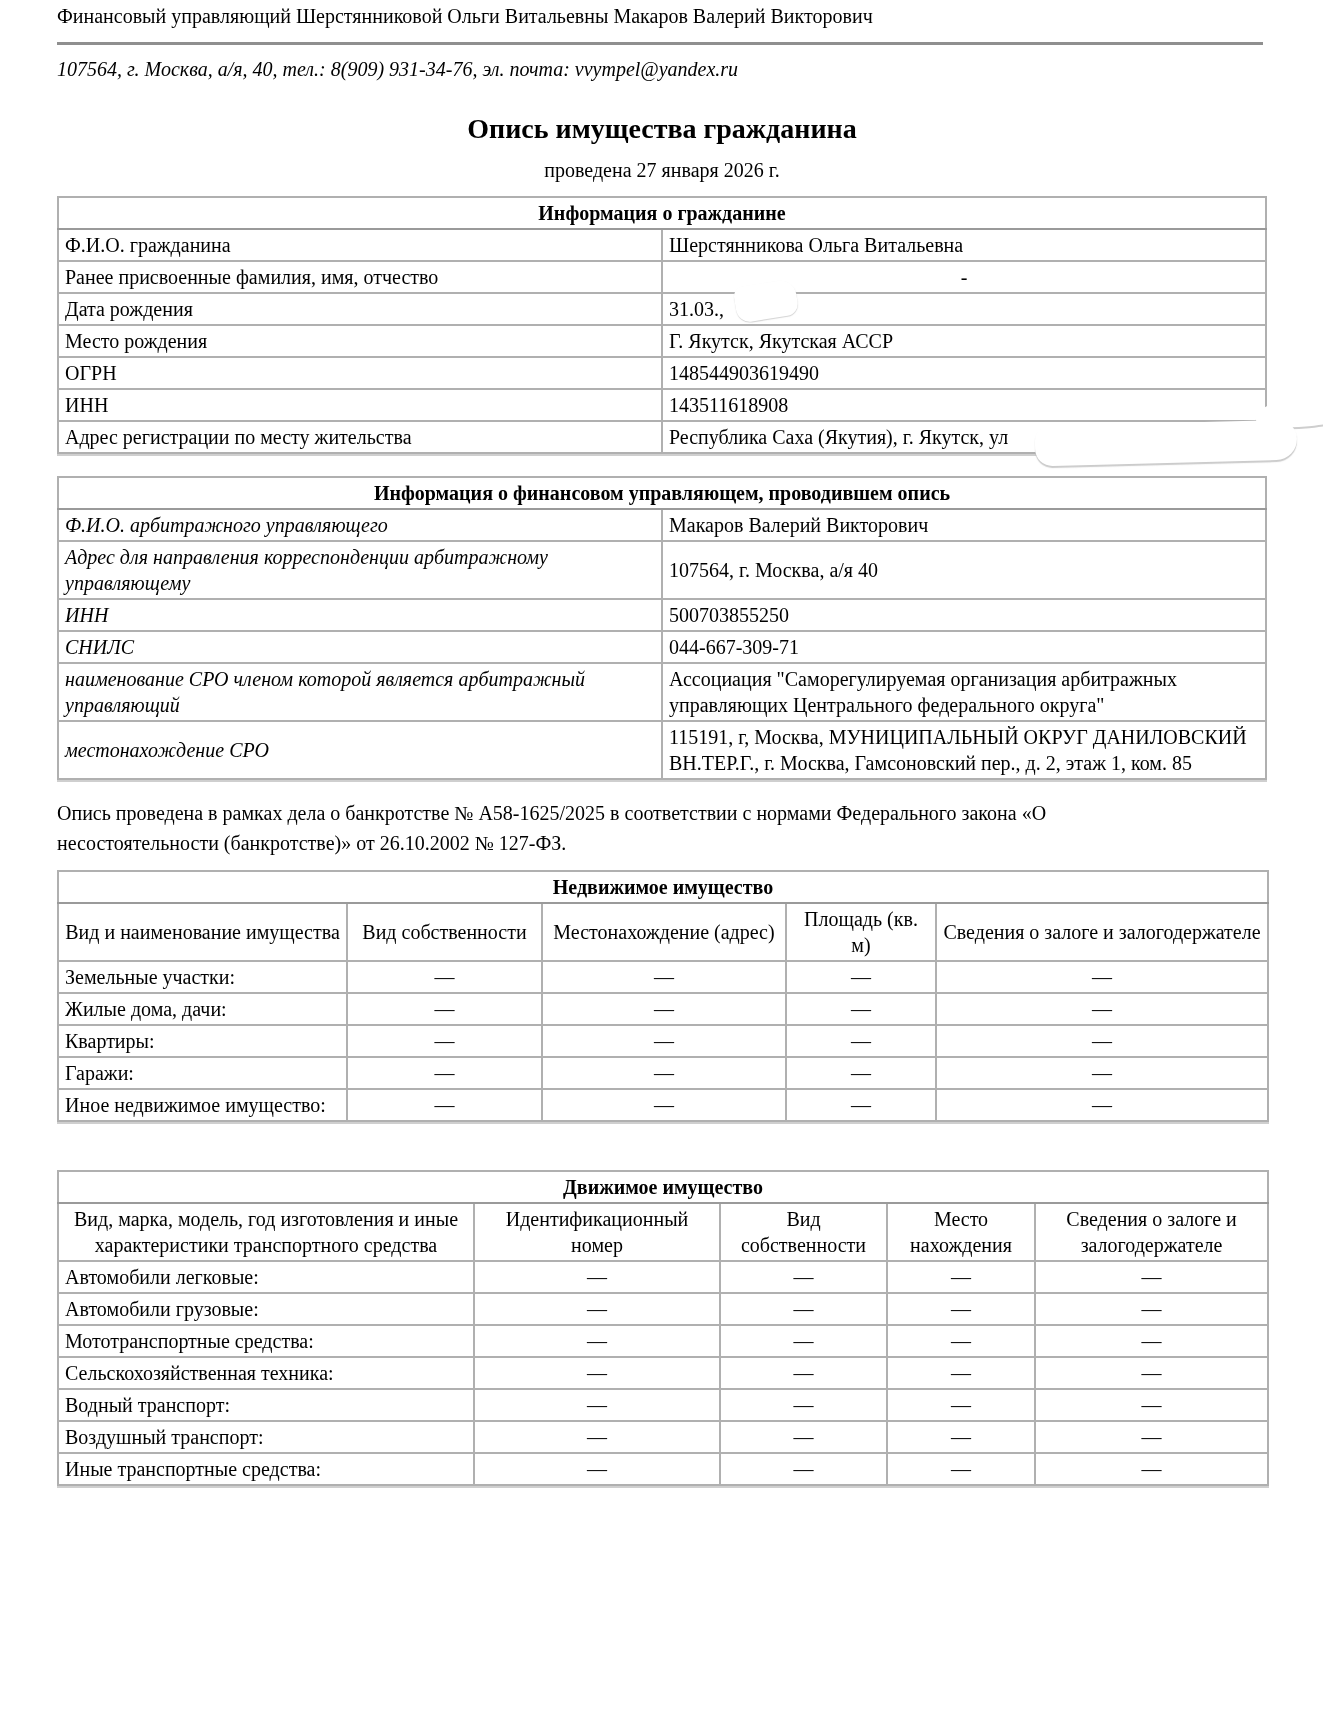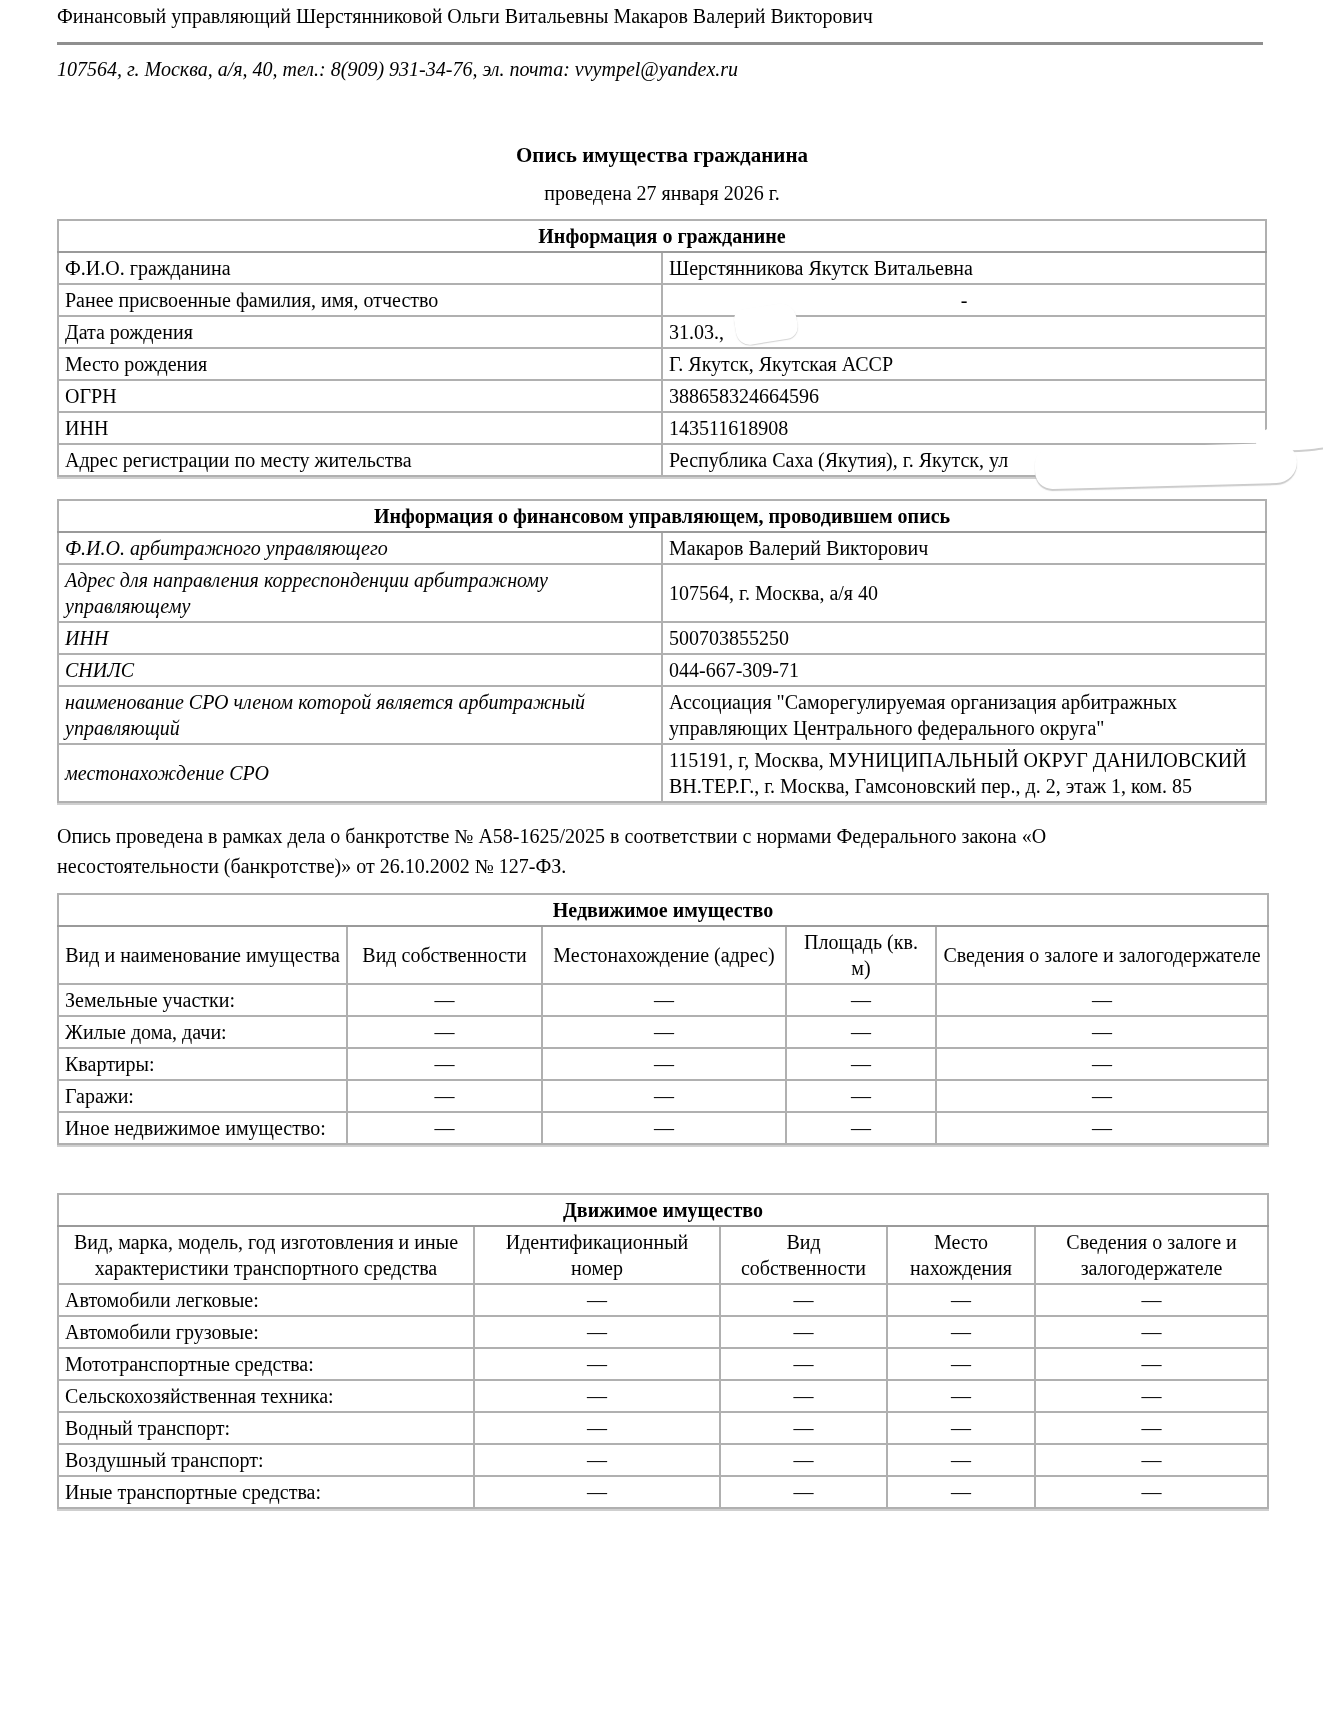--- a/index.html
+++ b/index.html
@@ -5,21 +5,21 @@
   html,body{margin:0;padding:0;}
   body{
     width:1323px;height:1731px;overflow:hidden;background:#ffffff;
     font-family:"Liberation Serif","DejaVu Serif",serif;
     font-size:20px;color:#000;
   }
   .page{padding:4px 56px 0 57px;position:relative;}
   .hdr1{line-height:24px;}
   .rule{border:none;height:3px;background:#8f8f8f;margin:14px 0 0 0;width:1206px;}
   .hdr2{margin-top:12px;line-height:24px;font-style:italic;}
-  .doc-title{margin-top:62px;text-align:center;font-weight:bold;font-size:21px;width:1210px;}
+  .doc-title{margin-top:32px;text-align:center;font-weight:bold;font-size:28px;width:1210px;}
   .doc-subtitle{margin-top:14px;text-align:center;width:1210px;}
 
   table{border-collapse:collapse;table-layout:fixed;width:1210px;
         border:2px solid #8e8e8e;box-shadow:0 2px 0 #cfcfcf;}
   td,th{border:2px solid #b0b0b0;padding:2px 6px;vertical-align:middle;
         font-weight:normal;line-height:26px;overflow:visible;}
   .caption-cell{font-weight:bold;text-align:center;border-bottom:2px solid #9a9a9a;border-radius:16px;}
   .t-citizen{margin-top:14px;}
   .t-manager{margin-top:22px;}
   .t-grid{margin-top:12px;}
@@ -59,40 +59,40 @@
   <div class="doc-title">Опись имущества гражданина</div>
   <div class="doc-subtitle">проведена 27 января 2026 г.</div>
 
   <table class="t-citizen">
     <tbody>
         <tr>
       <td colspan="2" class="caption-cell">Информация о гражданине</td>
     </tr>
     <tr>
       <td class="lbl">Ф.И.О. гражданина</td>
-      <td>Шерстянникова Якутск Витальевна</td>
+      <td>Шерстянникова Ольга Витальевна</td>
     </tr>
     <tr>
       <td class="lbl">Ранее присвоенные фамилия, имя, отчество</td>
       <td class="val-center">-</td>
     </tr>
     <tr>
       <td class="lbl">Дата рождения</td>
       <td class="cell-rel">
         <span>31.03.,</span>
         <span class="blob blob-date"></span>
       </td>
     </tr>
     <tr>
       <td class="lbl">Место рождения</td>
       <td>Г. Якутск, Якутская АССР</td>
     </tr>
     <tr>
       <td class="lbl">ОГРН</td>
-      <td>388658324664596</td>
+      <td>148544903619490</td>
     </tr>
     <tr>
       <td class="lbl">ИНН</td>
       <td>143511618908</td>
     </tr>
     <tr>
       <td class="lbl">Адрес регистрации по месту жительства</td>
       <td class="cell-rel">
         <span>Республика Саха (Якутия), г. Якутск, ул</span>
         <span class="blob blob-addr"></span>

